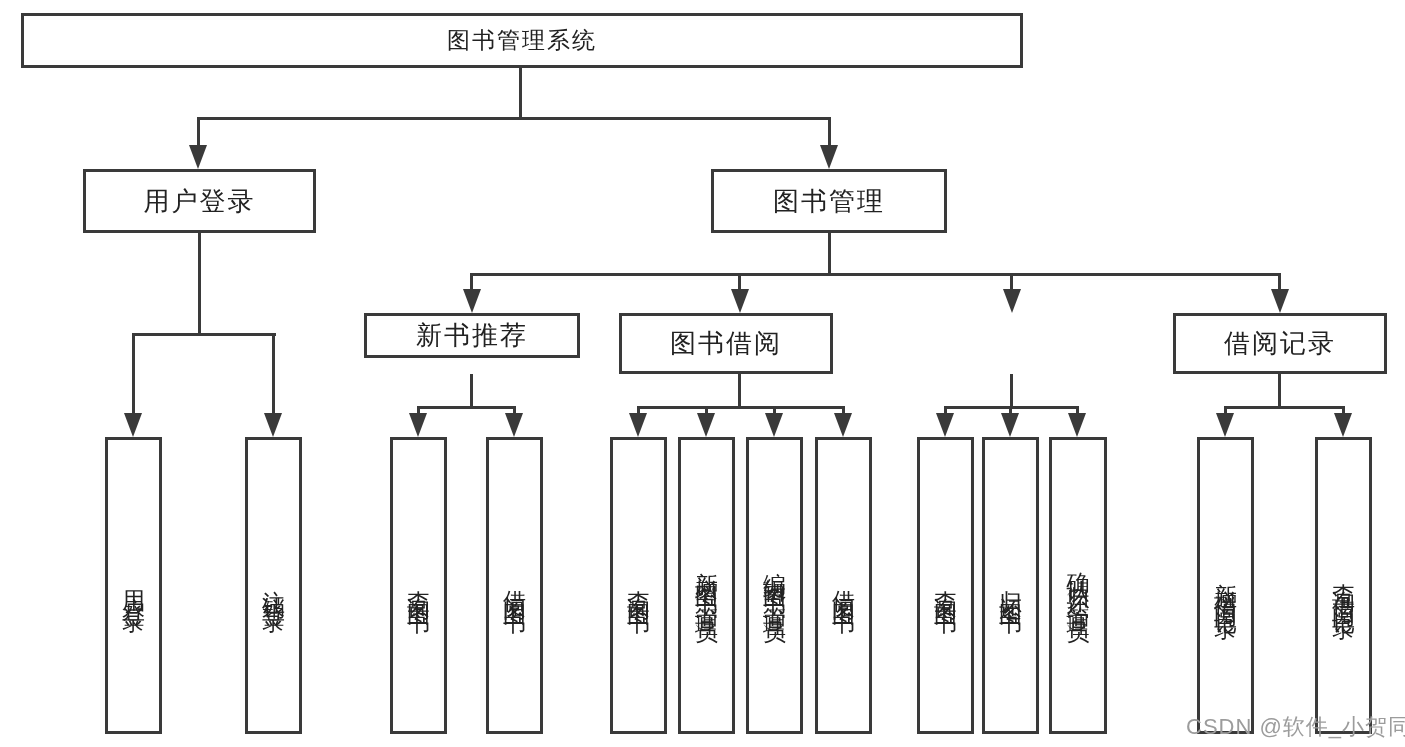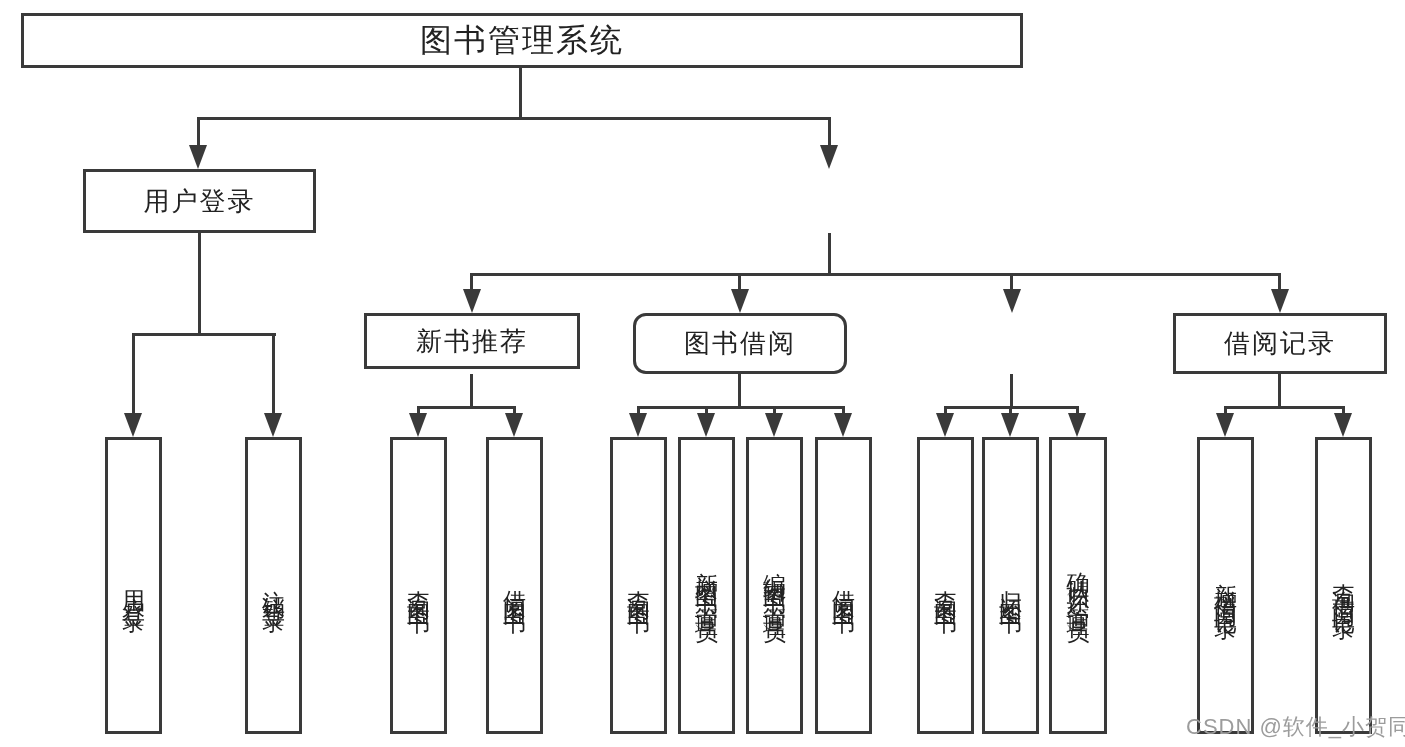--- a/index.html
+++ b/index.html
@@ -14,21 +14,21 @@
     position:absolute;
     box-sizing:border-box;
     border:3px solid #3a3a3a;
     background:#fff;
     display:flex;
     align-items:center;
     justify-content:center;
     color:#222;
   }
   .node.h-label{font-size:26px;letter-spacing:2px;}
-  .node.root-label{font-size:32px;letter-spacing:2px;}
+  .node.root-label{font-size:23px;letter-spacing:2px;}
   .node.v-label{
     font-size:23px;
   }
   .v-text{
     writing-mode:vertical-rl;
     text-orientation:mixed;
     letter-spacing:7px;
     line-height:1;
     color:#222;
   }
@@ -55,25 +55,28 @@
 
 <div id="canvas">
 
   <div class="node root-label" style="left:21px;top:13px;width:1002px;height:55px;">
     <span>图书管理系统</span>
   </div>
 
   <div class="node h-label" style="left:83px;top:169px;width:233px;height:64px;">
     <span>用户登录</span>
   </div>
+  <div class="node h-label" style="left:711px;top:169px;width:236px;height:64px;">
+    <span>图书管理</span>
+  </div>
 
-  <div class="node h-label" style="left:364px;top:313px;width:216px;height:56px;">
+  <div class="node h-label" style="left:364px;top:313px;width:216px;height:45px;">
     <span>新书推荐</span>
   </div>
-  <div class="node h-label" style="left:633px;top:313px;width:214px;height:61px;border-radius:13px;">
+  <div class="node h-label" style="left:619px;top:313px;width:214px;height:61px;">
     <span>图书借阅</span>
   </div>
   <div class="node h-label" style="left:1173px;top:313px;width:214px;height:61px;text-align:center;">
     <span>借阅记录</span>
   </div>
 
   <div class="node v-label" style="left:105px;top:437px;width:57px;height:297px;">
     <span class="v-text">用户登录</span>
   </div>
   <div class="node v-label" style="left:245px;top:437px;width:57px;height:297px;">

